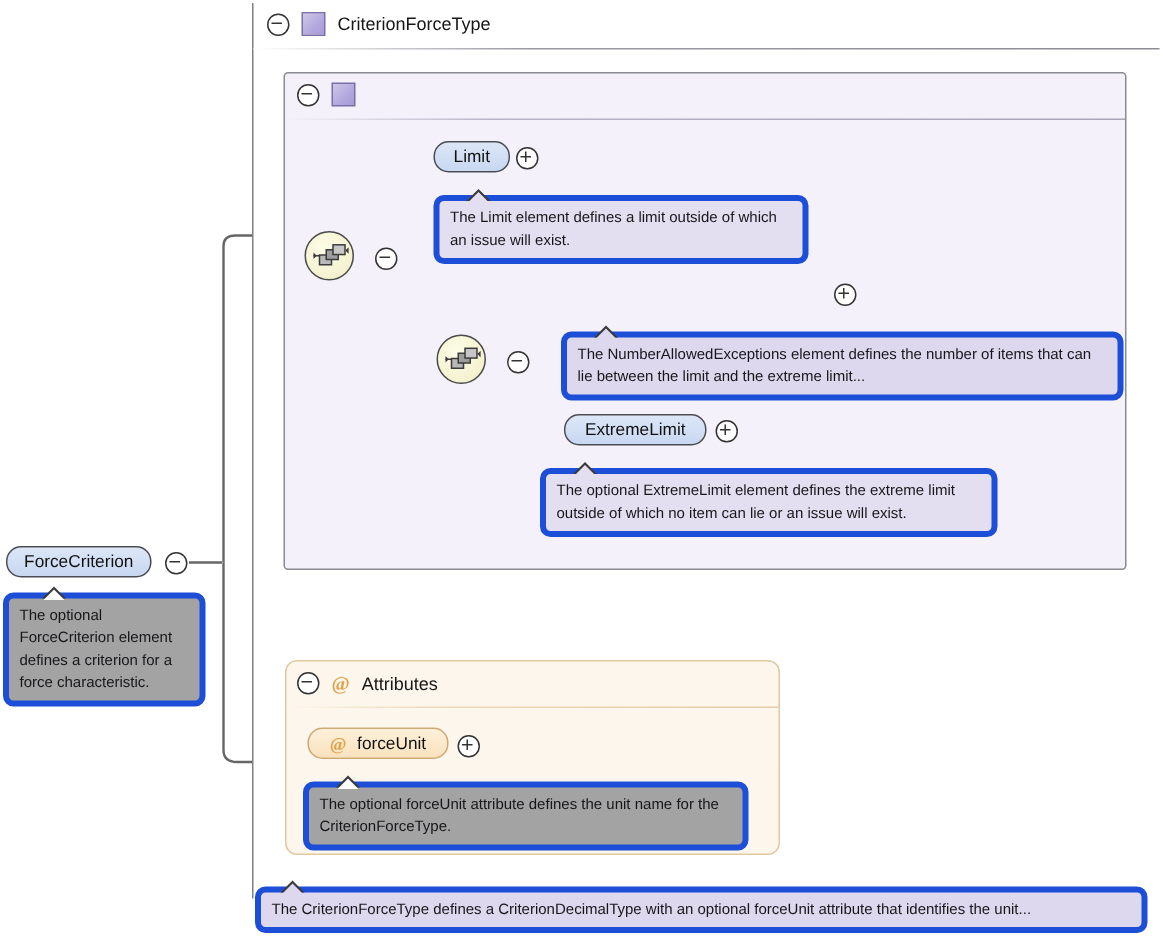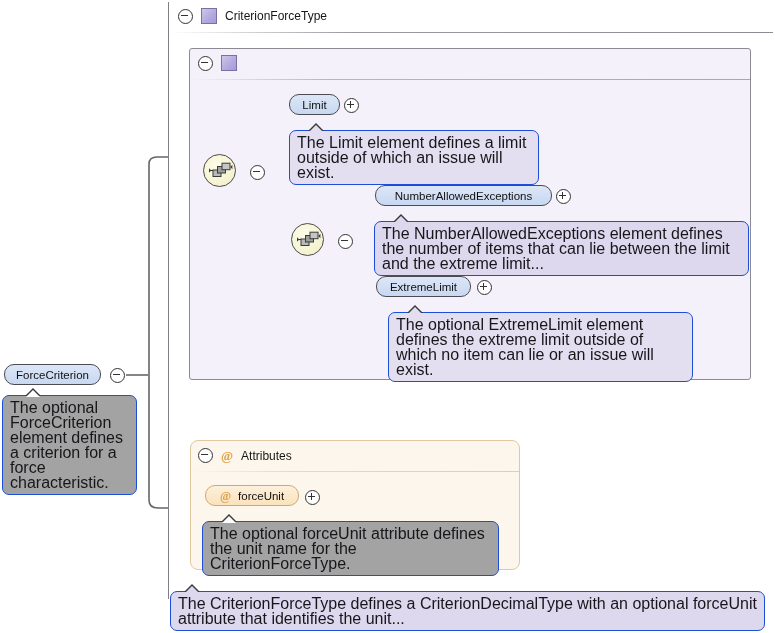--- a/index.html
+++ b/index.html
@@ -161,24 +161,24 @@
     border: 1px solid #4a4a4a;
     background: radial-gradient(circle at 40% 35%, #fdfde8 0%, #f4f2cf 70%, #eceac0 100%);
     box-sizing: border-box;
   }
   .seq-node svg { position: absolute; left: 0; top: 0; }
 
   
   .note {
     position: absolute;
     box-sizing: border-box;
-    border: 1px solid #1d4ed8;
+    border: 4px solid #1d4ed8;
     border-radius: 7px;
     padding: 4px 7px 4px 7px;
-    font-size: 16px;
+    font-size: 10px;
     line-height: 15px;
     color: #17171b;
     background: #ffffff;
   }
   .note.lav {
     background: #e3dff0;
   }
   .note.lav2 {
     background: #ddd8ee;
   }
@@ -298,39 +298,36 @@
       <polygon points="26,9.8 26,14.2 23.8,12" fill="#3b3b3b" transform="translate(2.4,0)"></polygon>
       <rect x="9" y="15" width="8" height="6.5" fill="#b9b9b9" stroke="#3b3b3b" stroke-width="1"></rect>
       <rect x="13.5" y="11.5" width="8" height="6.5" fill="#9e9e9e" stroke="#3b3b3b" stroke-width="1"></rect>
       <rect x="18" y="8.2" width="8" height="6.5" fill="#c6c6c6" stroke="#3b3b3b" stroke-width="1"></rect>
     </svg>
   </div>
   <div class="toggle-holder" style="left:338px; top:234px;">
     <span class="minus-ico"></span>
   </div>
 
-  <div class="pill elem" style="left:375px; top:185px; width:177px;">
-    <span>NumberAllowedExceptions</span>
-  </div>
   <div class="toggle-holder" style="left:556px; top:189px;">
     <span class="plus-ico"></span>
   </div>
   <div class="note lav2" style="left:374px; top:221px; width:375px;">
     <span class="tail" style="left:18px;"></span>
     <span class="tail-fill" style="left:19px;"></span>
     <span>The NumberAllowedExceptions element defines the number of items that can lie between the limit and the extreme limit...</span>
   </div>
 
   <div class="pill elem" style="left:376px; top:276px; width:95px;">
     <span>ExtremeLimit</span>
   </div>
   <div class="toggle-holder" style="left:477px; top:280px;">
     <span class="plus-ico"></span>
   </div>
-  <div class="note lav" style="left:388px; top:312px; width:305px;">
+  <div class="note lav" style="left:360px; top:312px; width:305px;">
     <span class="tail" style="left:18px;"></span>
     <span class="tail-fill" style="left:19px;"></span>
     <span>The optional ExtremeLimit element defines the extreme limit outside of which no item can lie or an issue will exist.</span>
   </div>
 
 
   <div class="type-box attr-type" style="left:190px; top:440px; width:330px; height:130px;">
     <div class="box-header-rule" style="top:30px;"></div>
   </div>
   <div class="box-title" style="left:198px; top:448px;">

